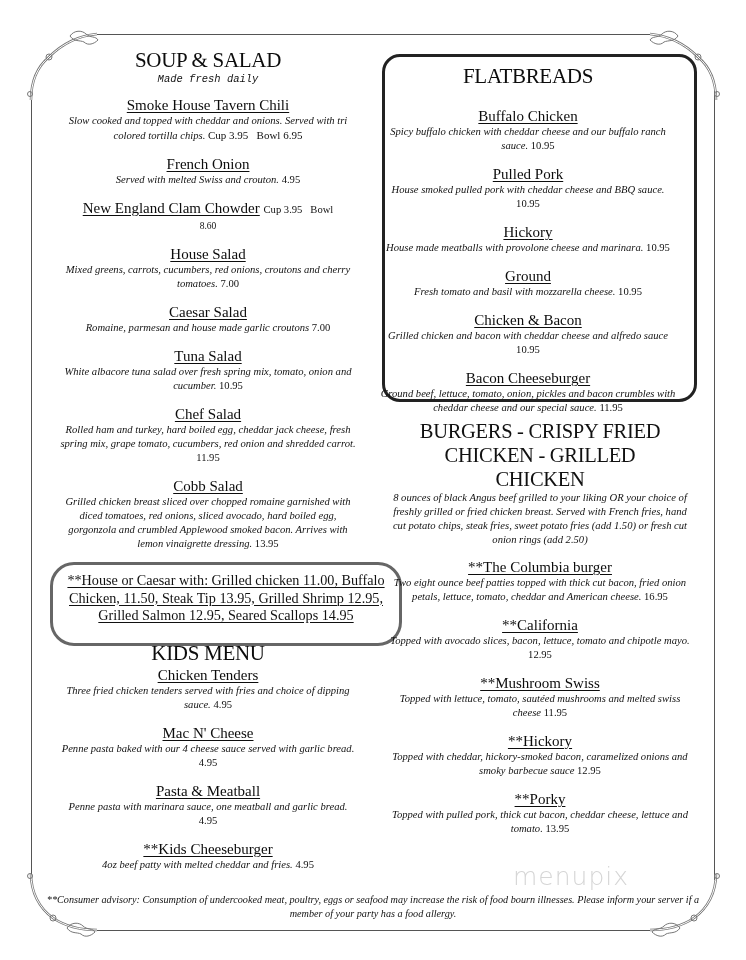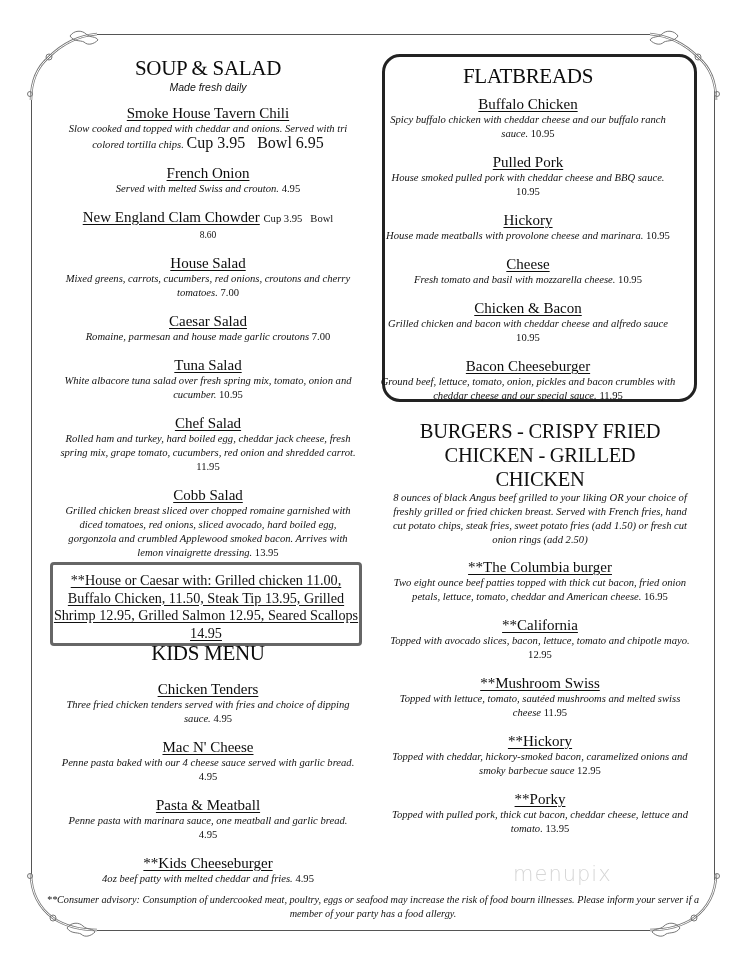--- a/index.html
+++ b/index.html
@@ -3,41 +3,41 @@
 <meta charset="utf-8">
 <style>
   html, body { margin: 0; padding: 0; background: #ffffff; }
   body { width: 746px; height: 960px; position: relative; overflow: hidden;
          font-family: "DejaVu Serif", "Liberation Serif", serif; color: #111; }
   .frame-line { position: absolute; background: #555; }
   .corner { position: absolute; }
   .col { position: absolute; text-align: center; }
   .sec-title { font-family: "Liberation Serif", serif; font-size: 21px; letter-spacing: -0.3px;
                font-weight: normal; line-height: 24px; margin: 0; color: #0c0c0c; }
-  .subtitle { font-family: Liberation Sans, sans-serif; font-style: italic; font-size: 10.5px; margin: 1px 0 0 0; }
+  .subtitle { font-family: Liberation Mono, monospace; font-style: italic; font-size: 10.5px; margin: 1px 0 0 0; }
   .item { margin-top: 13px; }
   .item-name { font-family: "Liberation Serif", serif; font-size: 15px; line-height: 16px; text-decoration: underline;
                text-decoration-thickness: 1px; text-underline-offset: 2px; color: #0c0c0c; }
   .item-desc { font-family: "Liberation Serif", serif; font-style: italic; font-size: 10.6px; line-height: 14px;
                margin-top: 1px; }
   .price { font-style: normal; font-size: 10.6px; }
-  .price-lg { font-style: normal; font-size: 16px; }
+  .price-lg { font-style: normal; font-size: 11px; }
   .inline-name-row { font-family: "Liberation Serif", serif; font-size: 15px; line-height: 16px; }
-  .addon-box { position: absolute; left: 50px; top: 562px; width: 312px; height: 84px;
-               border: 3px solid #666; border-radius: 4px; box-sizing: border-box; }
+  .addon-box { position: absolute; left: 50px; top: 562px; width: 352px; height: 84px;
+               border: 3px solid #666; border-radius: 24px; box-sizing: border-box; }
   .addon-text { font-family: "Liberation Serif", serif; font-size: 14.2px; line-height: 17.5px;
                 text-decoration: underline; text-underline-offset: 2px; text-align: center; padding-top: 7px; }
   .flat-box { position: absolute; left: 382px; top: 54px; width: 315px; height: 348px;
               border: 3px solid #222; border-radius: 18px; box-sizing: border-box; }
   .burger-title { font-family: "Liberation Serif", serif; font-size: 20.5px; line-height: 24px; margin: 0;
                   font-weight: normal; letter-spacing: -0.3px; }
   .footer { position: absolute; left: 40px; width: 666px; top: 893px; text-align: center;
             font-family: "Liberation Serif", serif; font-style: italic; font-size: 10.2px; line-height: 14px; }
   .watermark { position: absolute; left: 513px; top: 862px; font-family: "DejaVu Sans", sans-serif;
-               font-size: 21px; color: #d6d6d6; letter-spacing: 1px; font-weight: 300; }
+               font-size: 25px; color: #d6d6d6; letter-spacing: 1px; font-weight: 300; }
 </style>
 </head>
 <body>
 
 <div class="frame-line" style="left:95px; top:34px; width:558px; height:1px;"></div>
 <div class="frame-line" style="left:31px; top:95px; width:1px; height:780px;"></div>
 <div class="frame-line" style="left:714px; top:90px; width:1px; height:790px;"></div>
 <div class="frame-line" style="left:95px; top:930px; width:555px; height:1px;"></div>
 
 <svg class="corner" style="left:25px;top:22px" width="75" height="80" viewBox="0 0 75 80">
@@ -62,21 +62,21 @@
   <circle cx="5" cy="4" r="2.5" fill="none" stroke="#777"></circle>
 </svg>
 <svg class="corner" style="left:648px;top:872px" width="75" height="70" viewBox="0 0 75 70">
   <path d="M68 2 C68 20 60 36 46 46 C34 54 20 58 2 58" fill="none" stroke="#777" stroke-width="2.5"></path>
   <path d="M68 2 C68 20 60 36 46 46 C34 54 20 58 2 58" fill="none" stroke="#fff" stroke-width="1"></path>
   <path d="M32 56 c-4 -6 -12 -6 -16 -2 c-4 4 -10 2 -12 6 c4 4 10 6 14 2 c4 -2 10 0 14 -6z" fill="none" stroke="#777" stroke-width="1"></path>
   <circle cx="46" cy="46" r="3" fill="none" stroke="#777"></circle>
   <circle cx="69" cy="4" r="2.5" fill="none" stroke="#777"></circle>
 </svg>
 
-<div class="col" style="left:58px; top:56px; width:300px;">
+<div class="col" style="left:58px; top:48px; width:300px;">
   <h2 class="sec-title">SOUP &amp; SALAD</h2>
   <div class="subtitle">Made fresh daily</div>
 
   <div class="item" style="margin-top:12px;">
     <div class="item-name">Smoke House Tavern Chili</div>
     <div class="item-desc">
       <span>Slow cooked and topped with cheddar and onions. Served with tri colored tortilla chips.</span>
       <span class="price-lg" style="white-space:pre;">Cup 3.95   Bowl 6.95</span>
     </div>
   </div>
@@ -138,21 +138,21 @@
   </div>
 </div>
 
 <div class="addon-box">
   <div class="addon-text">**House or Caesar with:  Grilled chicken 11.00, Buffalo Chicken, 11.50, Steak Tip 13.95, Grilled Shrimp 12.95, Grilled Salmon 12.95, Seared Scallops 14.95</div>
 </div>
 
 <div class="col" style="left:58px; top:641px; width:300px;">
   <h2 class="sec-title">KIDS MENU</h2>
 
-  <div class="item" style="margin-top:16px;">
+  <div class="item" style="margin-top:2px;">
     <div class="item-name">Chicken Tenders</div>
     <div class="item-desc">
       <span>Three fried chicken tenders served with fries and choice of dipping sauce.</span>
       <span class="price">4.95</span>
     </div>
   </div>
 
   <div class="item">
     <div class="item-name">Mac N' Cheese</div>
     <div class="item-desc">
@@ -175,21 +175,21 @@
       <span>4oz beef patty with melted cheddar and fries.</span>
       <span class="price">4.95</span>
     </div>
   </div>
 </div>
 
 <div class="flat-box"></div>
 <div class="col" style="left:380px; top:64px; width:296px;">
   <h2 class="sec-title">FLATBREADS</h2>
 
-  <div class="item" style="margin-top:8px;text-align:center;">
+  <div class="item" style="margin-top:20px;text-align:center;">
     <div class="item-name">Buffalo Chicken</div>
     <div class="item-desc">
       <span>Spicy buffalo chicken with cheddar cheese and our buffalo ranch sauce.</span>
       <span class="price">10.95</span>
     </div>
   </div>
 
   <div class="item">
     <div class="item-name">Pulled Pork</div>
     <div class="item-desc">
@@ -200,21 +200,21 @@
 
   <div class="item">
     <div class="item-name">Hickory</div>
     <div class="item-desc">
       <span>House made meatballs with provolone cheese and marinara.</span>
       <span class="price">10.95</span>
     </div>
   </div>
 
   <div class="item">
-    <div class="item-name">Cheese</div>
+    <div class="item-name">Ground</div>
     <div class="item-desc">
       <span>Fresh tomato and basil with mozzarella cheese.</span>
       <span class="price">10.95</span>
     </div>
   </div>
 
   <div class="item">
     <div class="item-name">Chicken &amp; Bacon</div>
     <div class="item-desc">
       <span>Grilled chicken and bacon with cheddar cheese and alfredo sauce</span>

